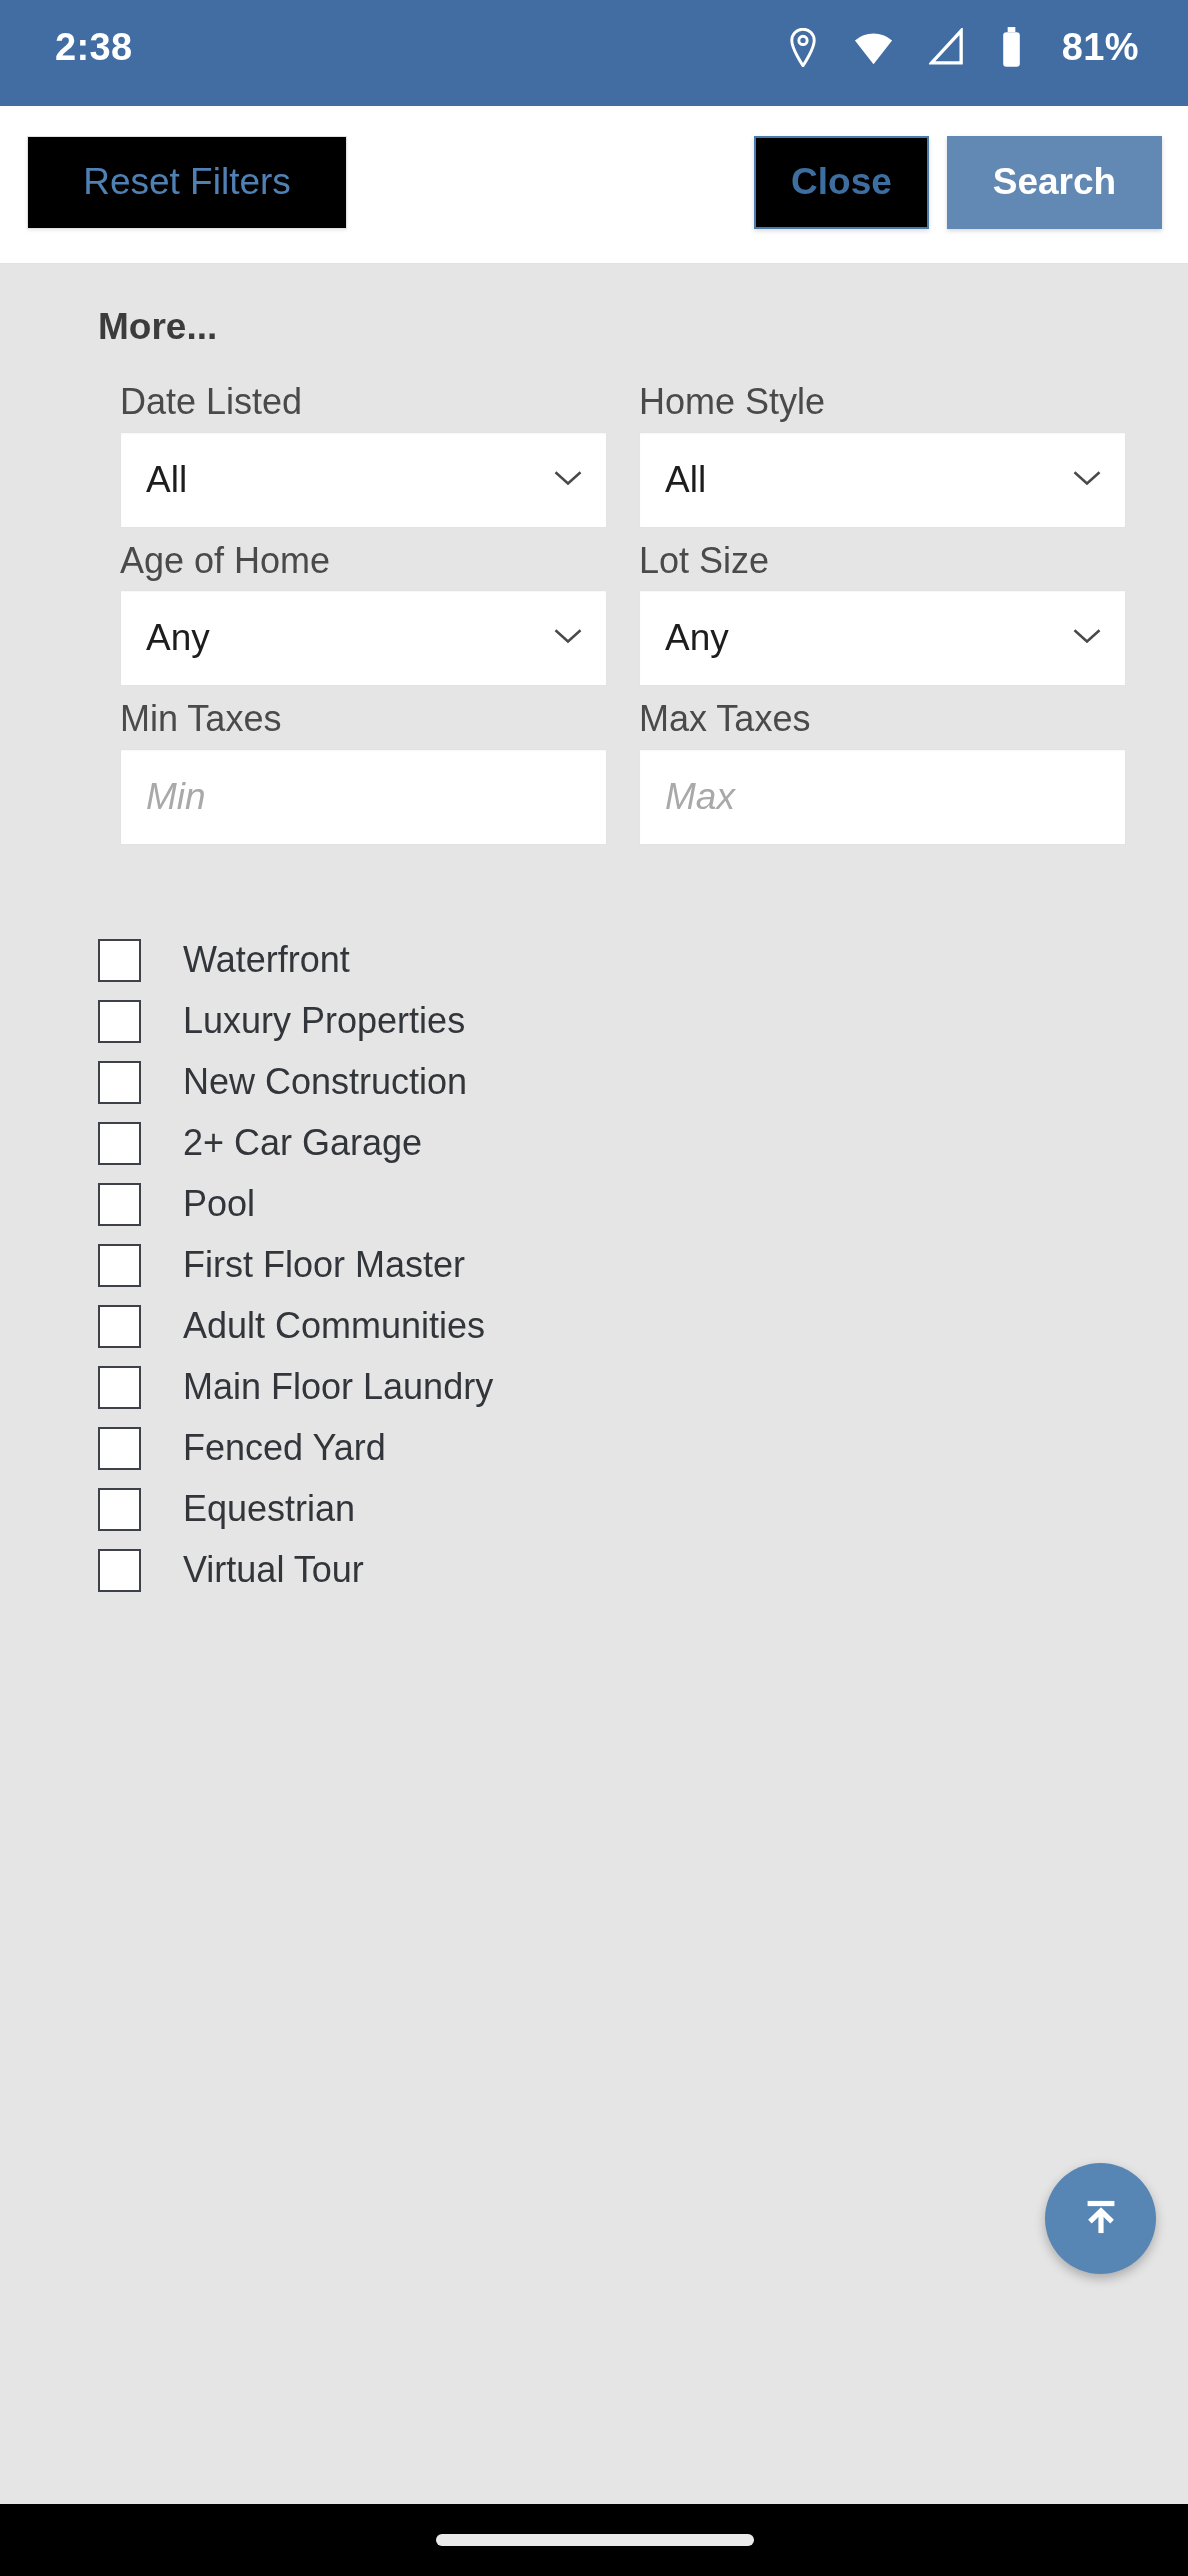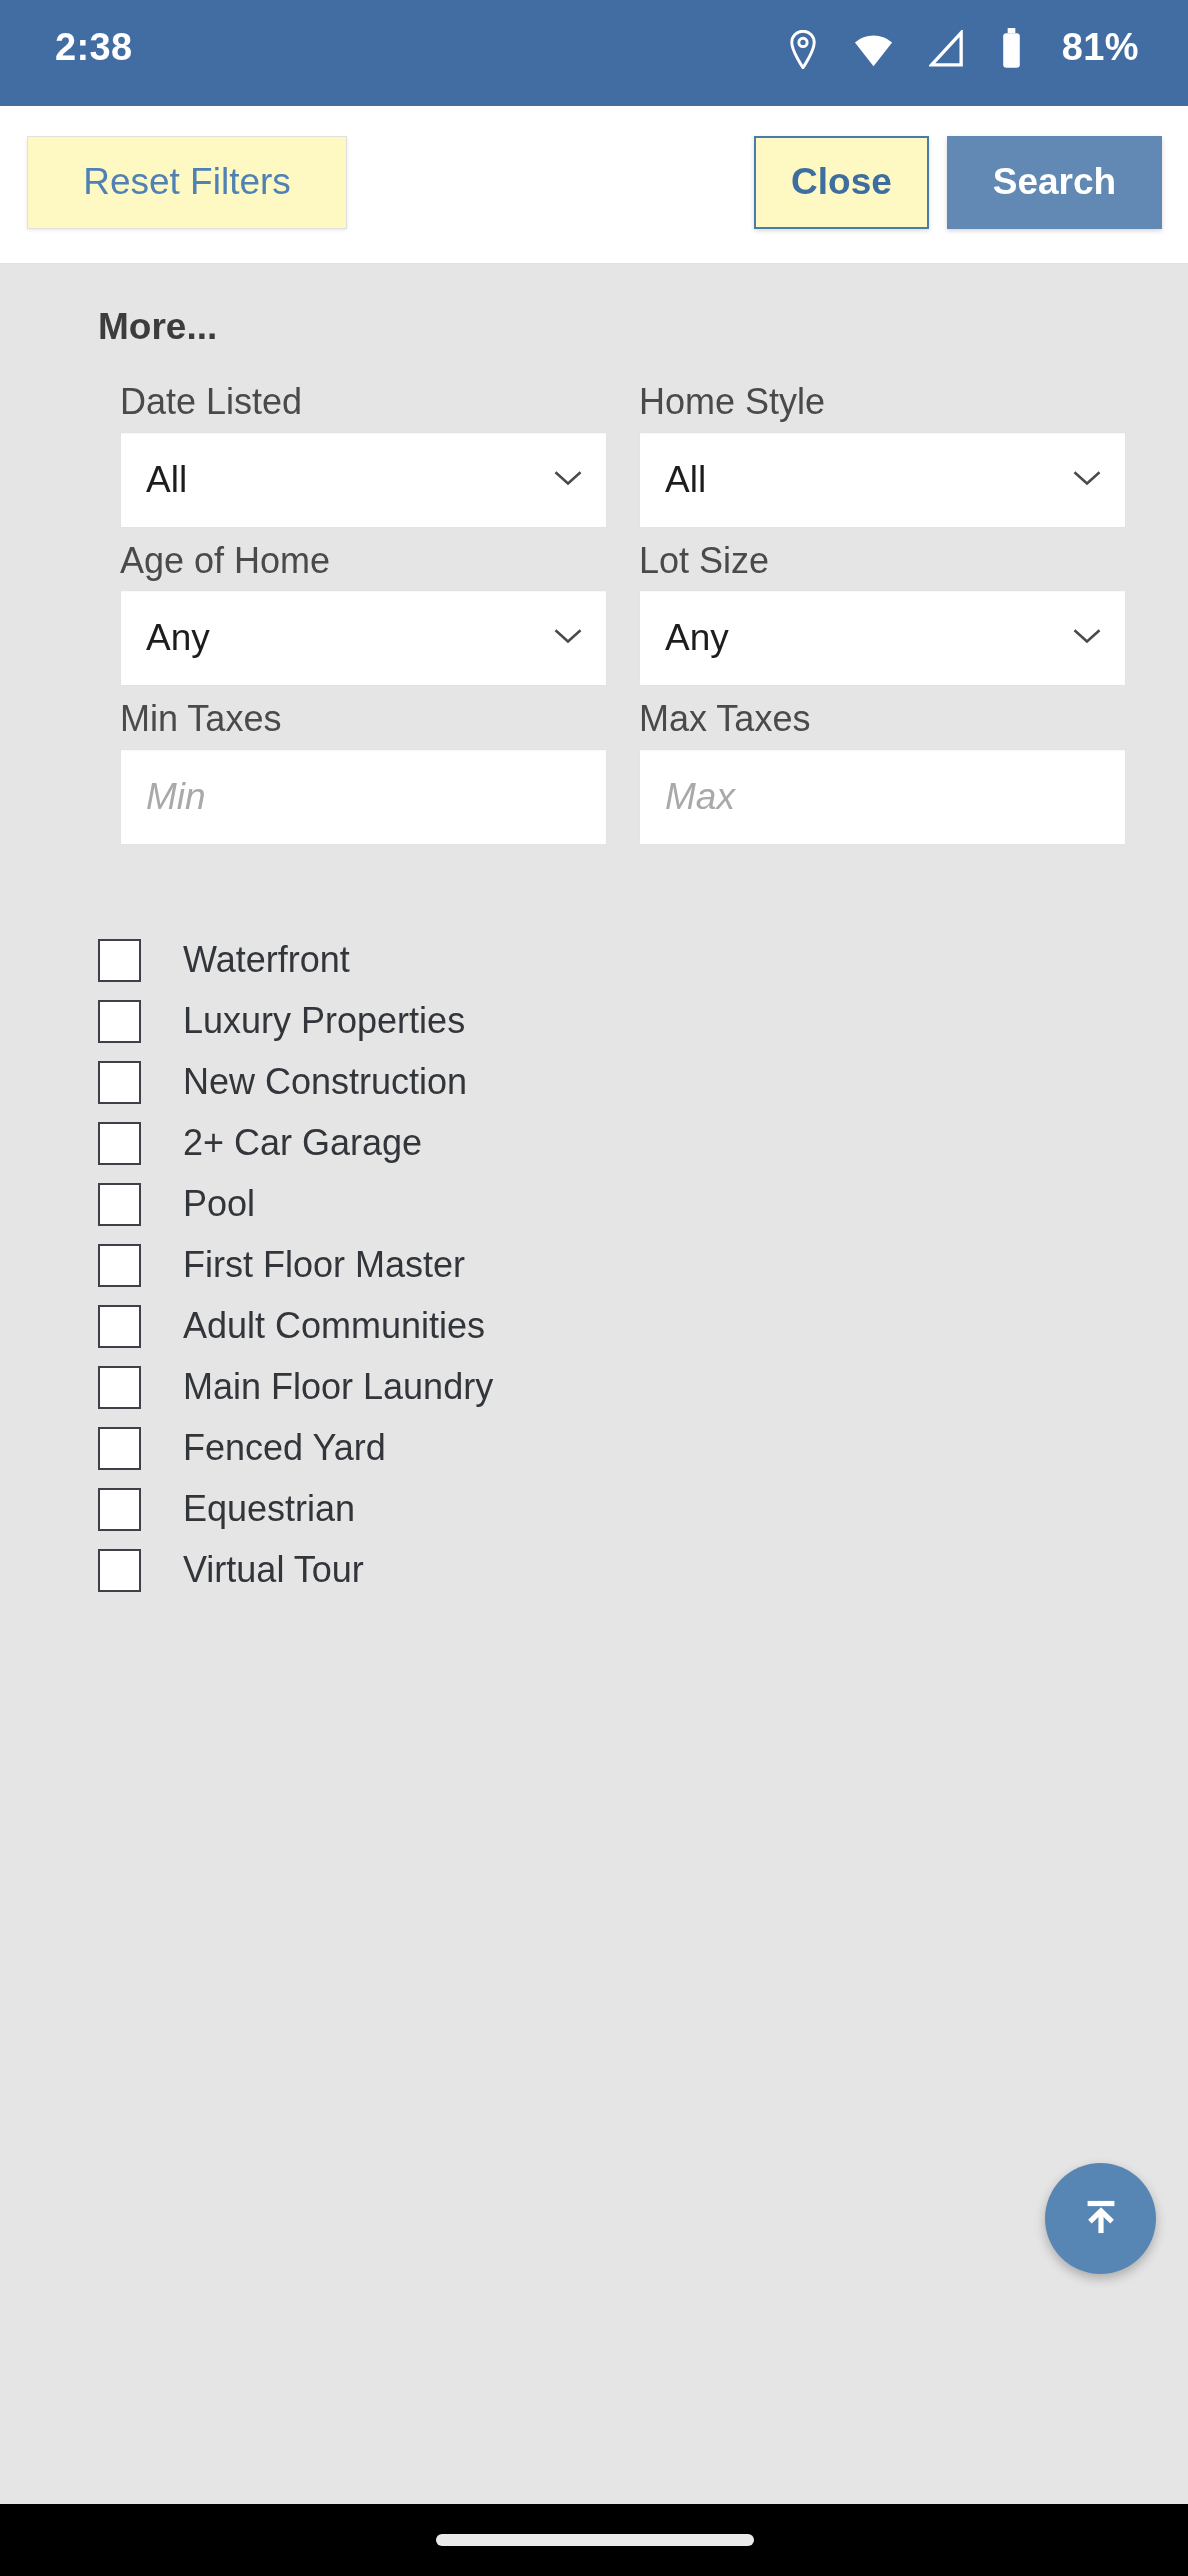--- a/index.html
+++ b/index.html
@@ -32,21 +32,21 @@
     padding: 0 50px 12px 55px;
   }
   .status-time {
     color: #ffffff;
     font-size: 38px;
     font-weight: 700;
     letter-spacing: 0.4px;
   }
   .status-icons {
     display: flex;
-    align-items: flex-end;
+    align-items: center;
     gap: 35px;
   }
   .status-icons svg { display: block; }
   .battery-pct {
     color: #ffffff;
     font-size: 38px;
     font-weight: 700;
     margin-left: 3.6px;
     letter-spacing: 0.4px;
   }
@@ -60,21 +60,21 @@
     background: #ffffff;
     border-bottom: 1.8px solid #e2e2e2;
   }
   .btn {
     position: absolute;
     display: flex;
     align-items: center;
     justify-content: center;
     font-size: 37px;
     cursor: pointer;
-    background: #fef9c3;
+    background: #000000;
   }
   .btn-reset {
     left: 27px; top: 29.5px;
     width: 320px; height: 93px;
     border: 1.8px solid #e0e0e0;
     color: #5081b5;
     box-shadow: 0 1.8px 3.6px rgba(0,0,0,0.09);
   }
   .btn-close {
     left: 754px; top: 29.5px;

